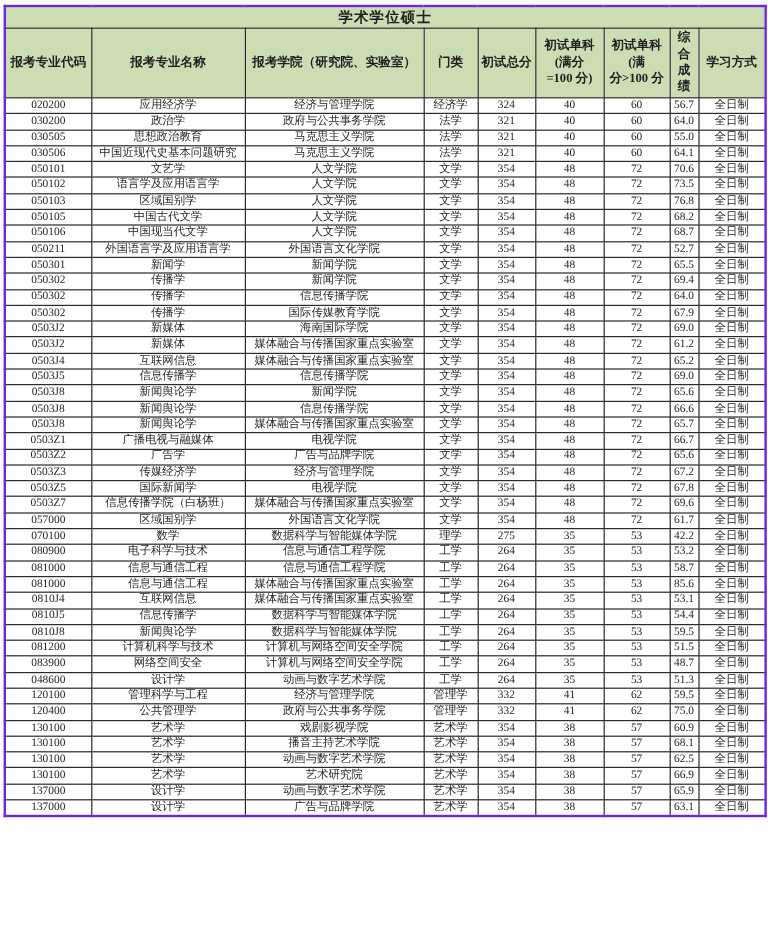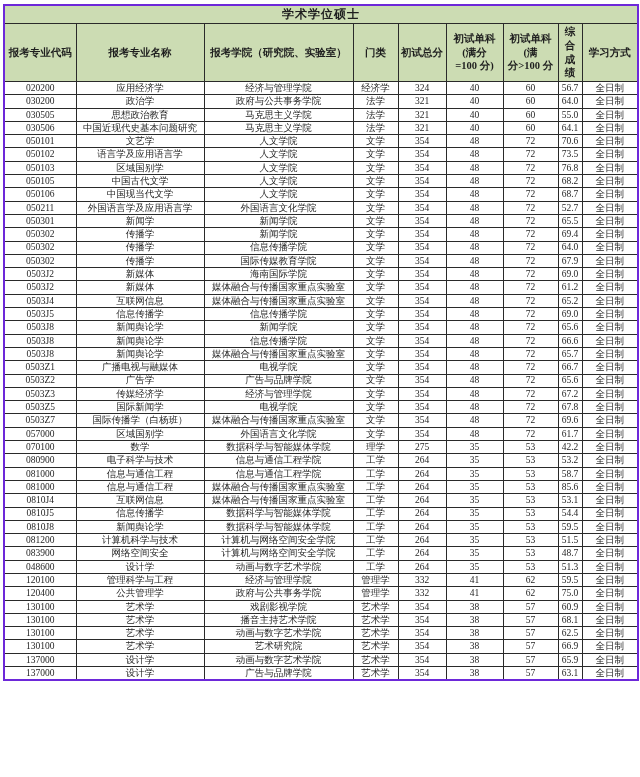--- a/index.html
+++ b/index.html
@@ -361,21 +361,21 @@
           <td>电视学院</td>
           <td>文学</td>
           <td>354</td>
           <td>48</td>
           <td>72</td>
           <td>67.8</td>
           <td>全日制</td>
         </tr>
         <tr>
           <td>0503Z7</td>
-          <td>国际传播学（白杨班）</td>
+          <td>信息传播学院（白杨班）</td>
           <td>媒体融合与传播国家重点实验室</td>
           <td>文学</td>
           <td>354</td>
           <td>48</td>
           <td>72</td>
           <td>69.6</td>
           <td>全日制</td>
         </tr>
         <tr>
           <td>057000</td>

